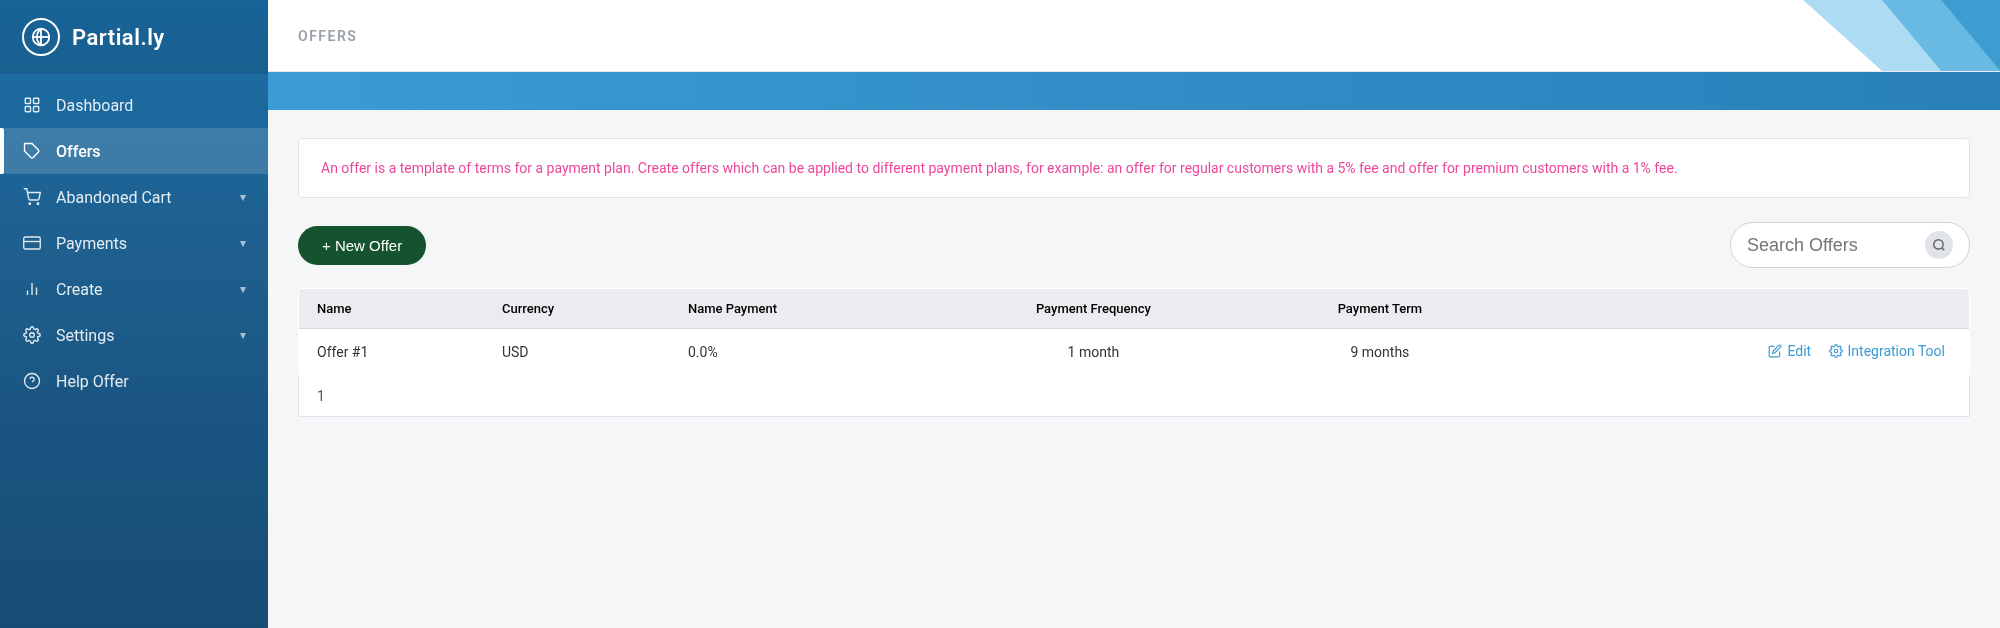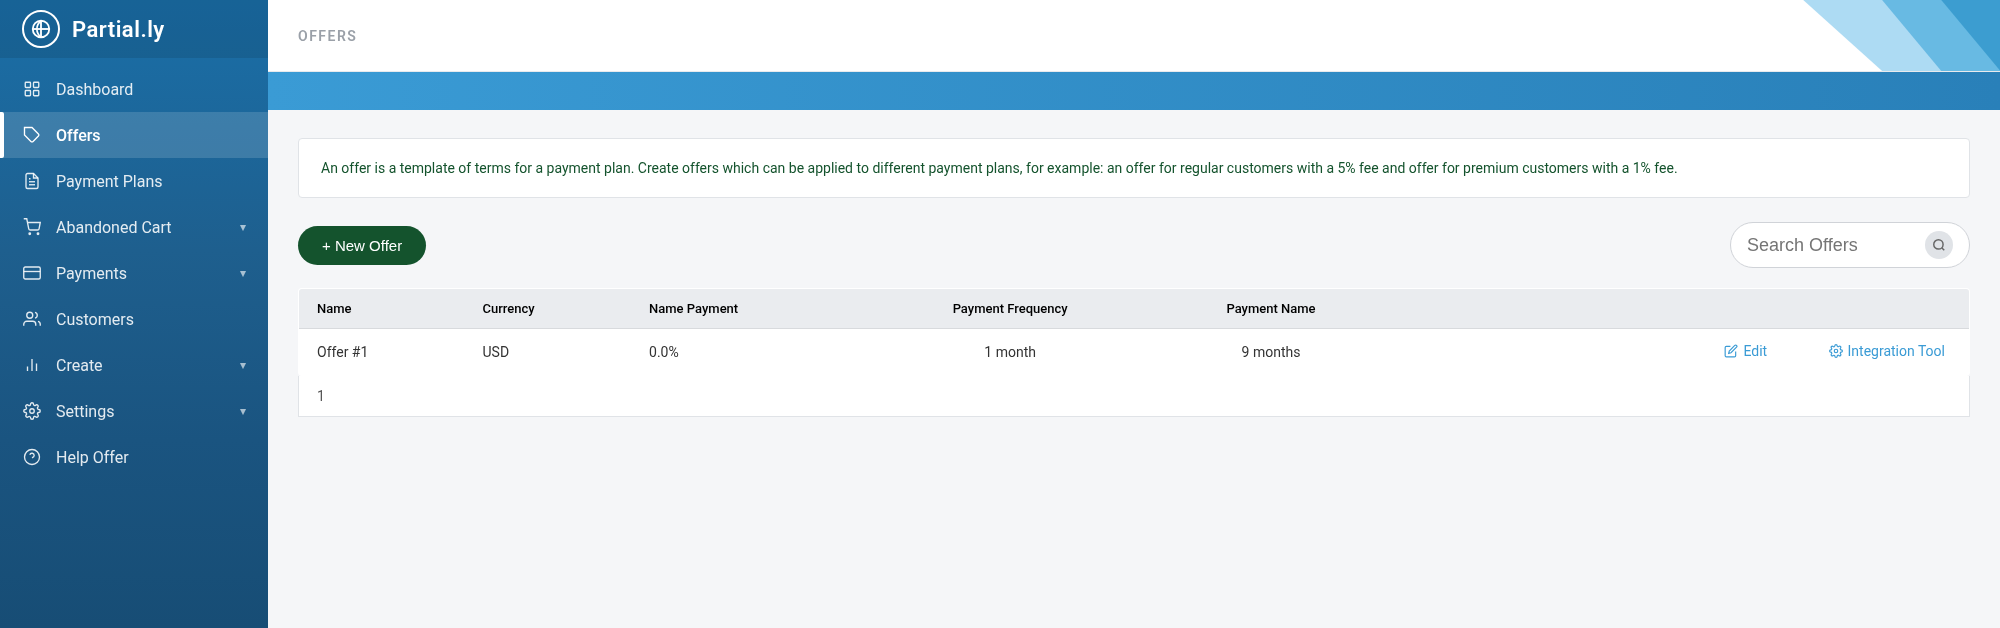--- a/index.html
+++ b/index.html
@@ -12,21 +12,21 @@
       background: linear-gradient(180deg, #1a6fa8 0%, #1e5f8e 40%, #1a5480 70%, #174d75 100%);
       display: flex;
       flex-direction: column;
       color: white;
       position: relative;
       z-index: 10;
     }
     .sidebar-logo {
       display: flex;
       align-items: center;
-      padding: 10px 22px;
+      padding: 18px 22px;
       gap: 12px;
       background: rgba(0,0,0,0.1);
       text-align: right;
     }
     .logo-icon {
       width: 38px;
       height: 38px;
       border: 2.5px solid white;
       border-radius: 50%;
       display: flex;
@@ -122,21 +122,21 @@
       padding: 28px 30px 20px 30px;
     }
 
     
     .info-box {
       background: white;
       border: 1px solid #e0e3e7;
       border-radius: 4px;
       padding: 18px 22px;
       font-size: 14px;
-      color: #14532d;
+      color: #ec4899;
       line-height: 1.6;
       margin-bottom: 24px;
     }
 
     
     .actions-row {
       display: flex;
       align-items: center;
       justify-content: space-between;
       margin-bottom: 20px;
@@ -219,21 +219,20 @@
 
     .action-link {
       color: #3a9bd5;
       cursor: pointer;
       display: inline-flex;
       align-items: center;
       gap: 5px;
       font-size: 14px;
       font-weight: 400;
       text-decoration: none;
-      margin-left: 44px;
     }
 
     
     .pagination {
       padding: 12px 18px;
       background: white;
       border: 1px solid #e0e3e7;
       border-top: none;
       font-size: 14px;
       color: #555;
@@ -280,32 +279,20 @@
     <div class="nav-item active">
       <span class="nav-icon">
         <svg viewBox="0 0 24 24">
             <path d="M20.59 13.41l-7.17 7.17a2 2 0 01-2.83 0L2 12V2h10l8.59 8.59a2 2 0 010 2.82z"></path>
             <line x1="7" y1="7" x2="7.01" y2="7"></line>
           </svg>
       </span>
       <span>Offers</span>
     </div>
 
-    <div class="nav-item">
-      <span class="nav-icon">
-        <svg viewBox="0 0 24 24">
-            <path d="M14 2H6a2 2 0 00-2 2v16a2 2 0 002 2h12a2 2 0 002-2V8z"></path>
-            <polyline points="14,2 14,8 20,8"></polyline>
-            <line x1="16" y1="13" x2="8" y2="13"></line>
-            <line x1="16" y1="17" x2="8" y2="17"></line>
-            <polyline points="10,9 9,9 8,9"></polyline>
-          </svg>
-      </span>
-      <span>Payment Plans</span>
-    </div>
 
     <div class="nav-item">
       <span class="nav-icon">
         <svg viewBox="0 0 24 24">
             <circle cx="9" cy="21" r="1"></circle>
             <circle cx="20" cy="21" r="1"></circle>
             <path d="M1 1h4l2.68 13.39a2 2 0 002 1.61h9.72a2 2 0 002-1.61L23 6H6"></path>
           </svg>
       </span>
       <span>Abandoned Cart</span>
@@ -316,31 +303,20 @@
       <span class="nav-icon">
         <svg viewBox="0 0 24 24">
             <rect x="1" y="4" width="22" height="16" rx="2" ry="2"></rect>
             <line x1="1" y1="10" x2="23" y2="10"></line>
           </svg>
       </span>
       <span>Payments</span>
       <span class="nav-chevron">▾</span>
     </div>
 
-    <div class="nav-item">
-      <span class="nav-icon">
-        <svg viewBox="0 0 24 24">
-            <path d="M17 21v-2a4 4 0 00-4-4H5a4 4 0 00-4 4v2"></path>
-            <circle cx="9" cy="7" r="4"></circle>
-            <path d="M23 21v-2a4 4 0 00-3-3.87"></path>
-            <path d="M16 3.13a4 4 0 010 7.75"></path>
-          </svg>
-      </span>
-      <span>Customers</span>
-    </div>
 
     <div class="nav-item">
       <span class="nav-icon">
         <svg viewBox="0 0 24 24">
             <line x1="18" y1="20" x2="18" y2="10"></line>
             <line x1="12" y1="20" x2="12" y2="4"></line>
             <line x1="6" y1="20" x2="6" y2="14"></line>
           </svg>
       </span>
       <span>Create</span>
@@ -405,21 +381,21 @@
         </div>
       </div>
 
       <table class="offers-table">
         <thead>
           <tr>
             <th>Name</th>
             <th>Currency</th>
             <th>Name Payment</th>
             <th class="center">Payment Frequency</th>
-            <th class="center">Payment Name</th>
+            <th class="center">Payment Term</th>
             <th></th>
           </tr>
         </thead>
         <tbody>
           <tr>
             <td>Offer #1</td>
             <td>USD</td>
             <td>0.0%</td>
             <td class="center">1 month</td>
             <td class="center">9 months</td>

